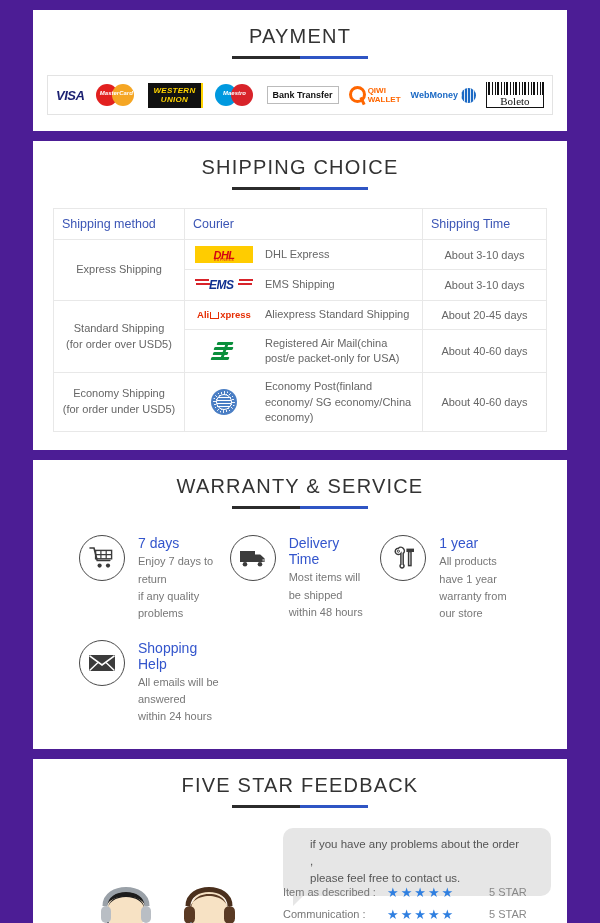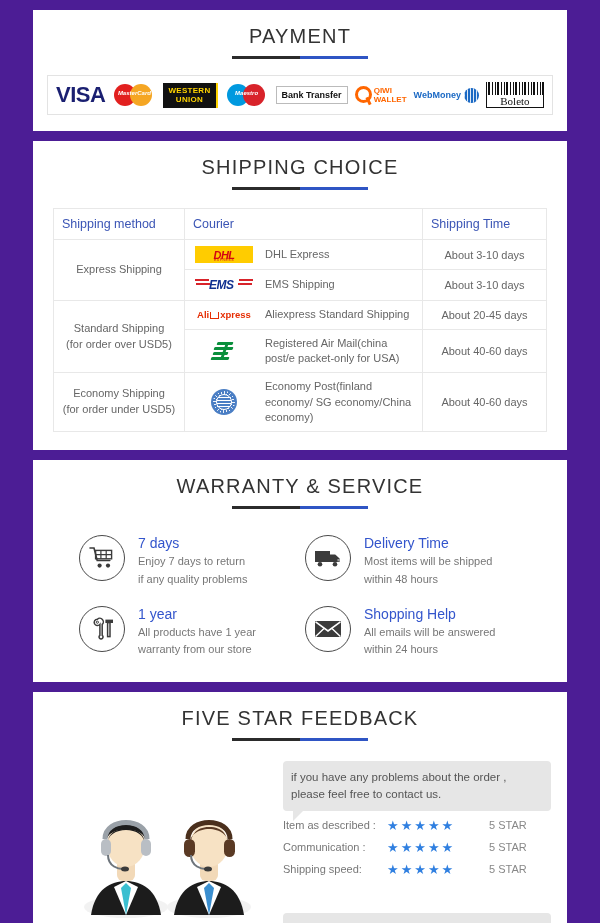--- a/index.html
+++ b/index.html
@@ -33,35 +33,36 @@
     border: 1px solid #e3e3e3;
     margin: 16px 4px 2px 4px;
     height: 40px;
     display: flex; align-items: center; justify-content: space-between;
     padding: 0 8px;
     background: #fff;
   }
   .pay-item { display: flex; align-items: center; justify-content: center; height: 30px; }
 
   .visa {
-    font-size: 22px; font-weight: bold; 
+    font-size: 13px; font-weight: bold; font-style: italic;
     color: #1a1f71; letter-spacing: -0.5px; font-family: "Liberation Sans", sans-serif;
   }
   .mc { position: relative; width: 44px; height: 26px; }
   .mc i { position: absolute; top: 2px; width: 22px; height: 22px; border-radius: 50%; display:block; }
   .mc .r { left: 2px; background: #e2201f; }
   .mc .y { left: 18px; background: #f5a623; }
   .mc span {
     position: absolute; left: 0; top: 8px; width: 44px; text-align: center;
     font-size: 6px; color: #fff; font-weight: bold; font-style: italic; z-index: 3;
   }
   .wu {
     background: #111; color: #ffd400; font-size: 8px; font-weight: bold;
     line-height: 9.5px; padding: 3px 5px; text-align: center; letter-spacing: 0.3px;
     border-right: 2px solid #ffd400;
+    font-style: italic;
   }
   .maestro { position: relative; width: 44px; height: 26px; }
   .maestro i { position: absolute; top: 2px; width: 22px; height: 22px; border-radius: 50%; }
   .maestro .b { left: 2px; background: #0099df; }
   .maestro .rr { left: 18px; background: #d8232a; }
   .maestro span {
     position: absolute; left: 0; top: 8px; width: 44px; text-align: center;
     font-size: 6px; color: #fff; font-weight: bold; font-style: italic; z-index: 3;
   }
   .bank {
@@ -165,39 +166,39 @@
     opacity: .9;
   }
   .lg-un::after {
     content: ""; position: absolute; inset: 5px; border-radius: 50%;
     border: 1.5px solid #fff;
     background: repeating-linear-gradient(#4a7ec4 0 2px, #fff 2px 3px);
   }
 
   
   .warranty-grid {
-    display: grid; grid-template-columns: 1fr 1fr; row-gap: 18px; column-gap: 10px;
+    display: grid; grid-template-columns: 1fr 1fr 1fr; row-gap: 18px; column-gap: 10px;
     margin: 26px 36px 10px 36px;
   }
   .w-item { display: flex; gap: 13px; align-items: flex-start; }
   .w-circle {
     width: 46px; height: 46px; min-width: 46px; border-radius: 50%;
     border: 1.3px solid #4a4a4a; display: flex; align-items: center; justify-content: center;
   }
   .w-circle svg { display: block; }
   .w-title { color: #3355cc; font-size: 14px; margin-bottom: 2px; }
   .w-desc { color: #777; font-size: 11px; line-height: 1.55; }
 
   
   .fb-body { position: relative; margin: 20px 4px 4px 4px; min-height: 180px; }
   .agents { position: absolute; left: 34px; top: 42px; }
   .bubble {
     position: absolute; left: 236px; top: 0px; width: 268px;
     background: #e6e6e6; color: #555; font-size: 11.5px; line-height: 1.5;
-    padding: 8px 8px; border-radius: 4px;
+    padding: 8px 27px; border-radius: 10px;
   }
   .bubble::after {
     content: ""; position: absolute; left: 10px; bottom: -10px;
     border-width: 10px 10px 0 0; border-style: solid;
     border-color: #e6e6e6 transparent transparent transparent;
   }
   .bubble.lower { top: 152px; left: 236px; width: 268px; }
   .bubble.lower::after { display: none; }
   .ratings { position: absolute; left: 236px; top: 58px; }
   .rate-row { display: flex; align-items: center; margin-bottom: 9px; }

